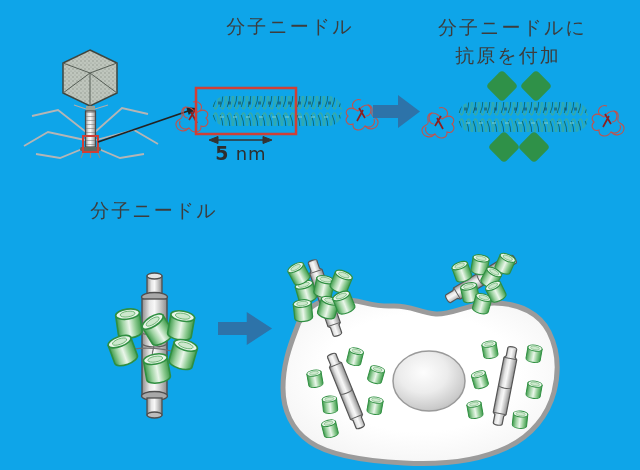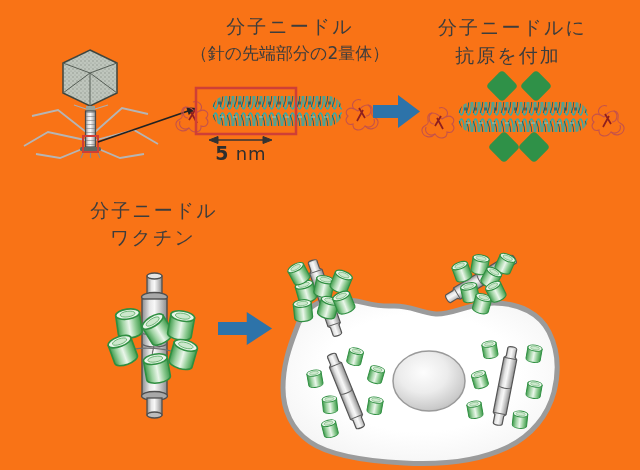--- a/index.html
+++ b/index.html
@@ -1,16 +1,16 @@
 <!DOCTYPE html>
 <html><head>
 <meta charset="utf-8">
 <style>
   html,body{margin:0;padding:0;background:#ffffff;}
-  .canvas{position:relative;width:640px;height:470px;background:#f97316;overflow:hidden;
+  .canvas{position:relative;width:640px;height:470px;background:#0ea5e9;overflow:hidden;
           font-family:"DejaVu Sans","Liberation Sans",sans-serif;}
   .canvas svg{position:absolute;left:0;top:0;}
   .lbl{position:absolute;color:#3d3d3d;text-align:center;letter-spacing:2px;line-height:1.25;}
   .fs19{font-size:19px;}
   .fs17{font-size:17px;}
   .scalebar{position:absolute;color:#2e2e2e;text-align:center;letter-spacing:1px;}
   .scalebar .v{font-size:19px;font-weight:600;}
   .scalebar .u{font-size:18px;}
 </style>
 </head>
@@ -207,27 +207,25 @@
       <use href="#cyl" transform="translate(505,264) rotate(24) scale(0.68)"></use>
       <use href="#cyl" transform="translate(491,278) rotate(28) scale(0.68)"></use>
       <use href="#cyl" transform="translate(470,293) rotate(-12) scale(0.68)"></use>
       <use href="#cyl" transform="translate(482,304) rotate(16) scale(0.68)"></use>
       <use href="#cyl" transform="translate(496,292) rotate(-26) scale(0.68)"></use>
     </g>
   </g>
 </svg>
 
 <div class="lbl fs19" style="left:182px;top:15px;width:216px;">分子ニードル</div>
-<div class="lbl fs17" style="left:168px;top:43px;width:244px;letter-spacing:0;">（針の先端部分の2量体）</div>
 
 <div class="lbl fs19" style="left:430px;top:16px;width:165px;">分子ニードルに</div>
 <div class="lbl fs19" style="left:428px;top:44px;width:160px;">抗原を付加</div>
 
 <div class="lbl fs19" style="left:74px;top:199px;width:160px;">分子ニードル</div>
-<div class="lbl fs19" style="left:73px;top:226px;width:160px;">ワクチン</div>
 
 
 <div class="scalebar" style="left:210px;top:142px;width:62px;">
   <span class="v">5</span>
   <span class="u">nm</span>
 </div>
 
 </div>
 
 </body></html>

